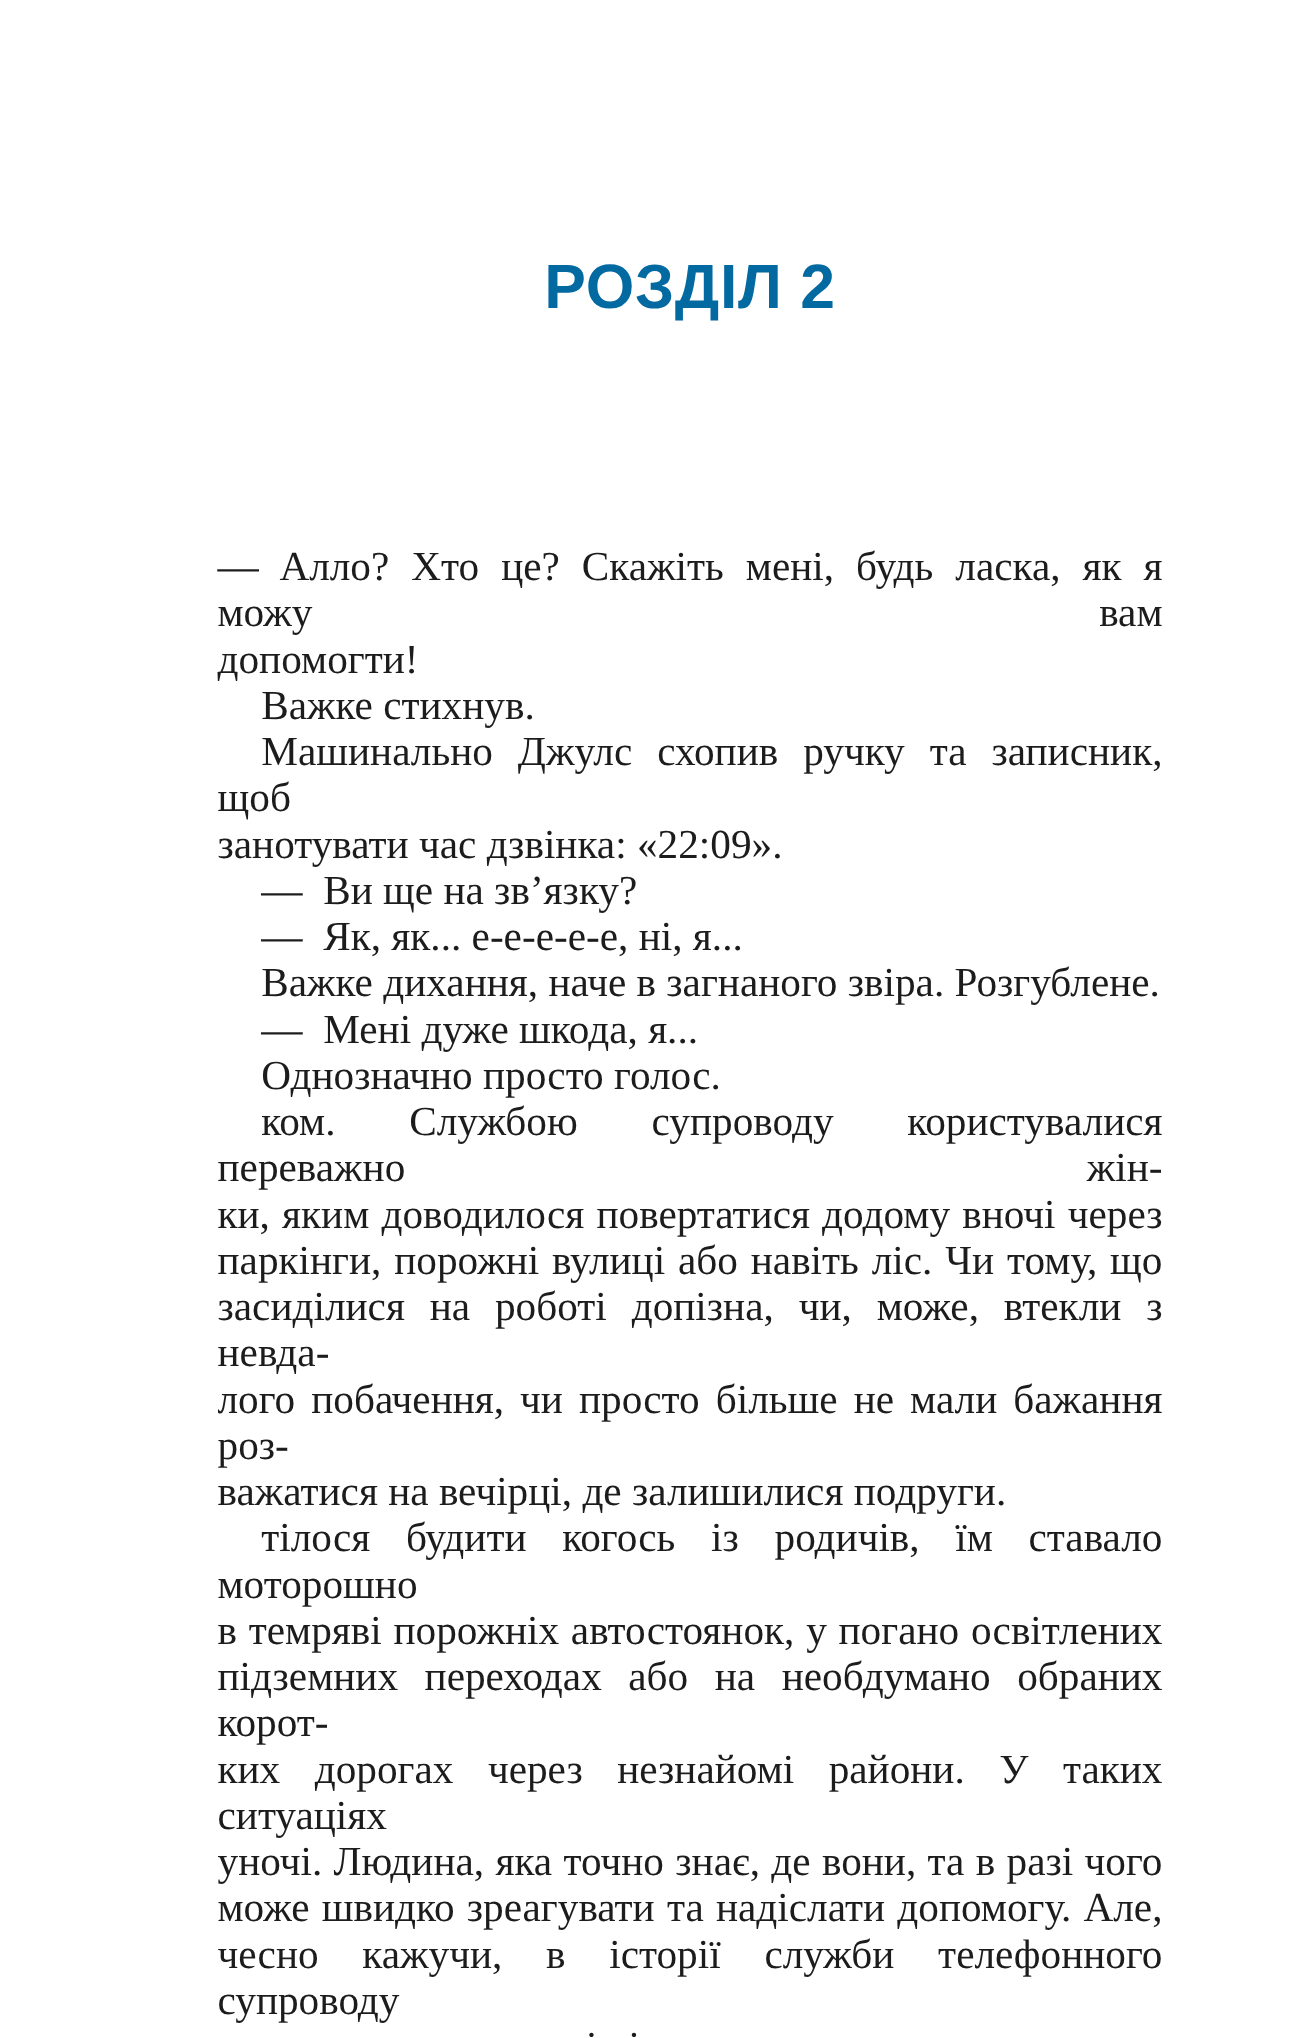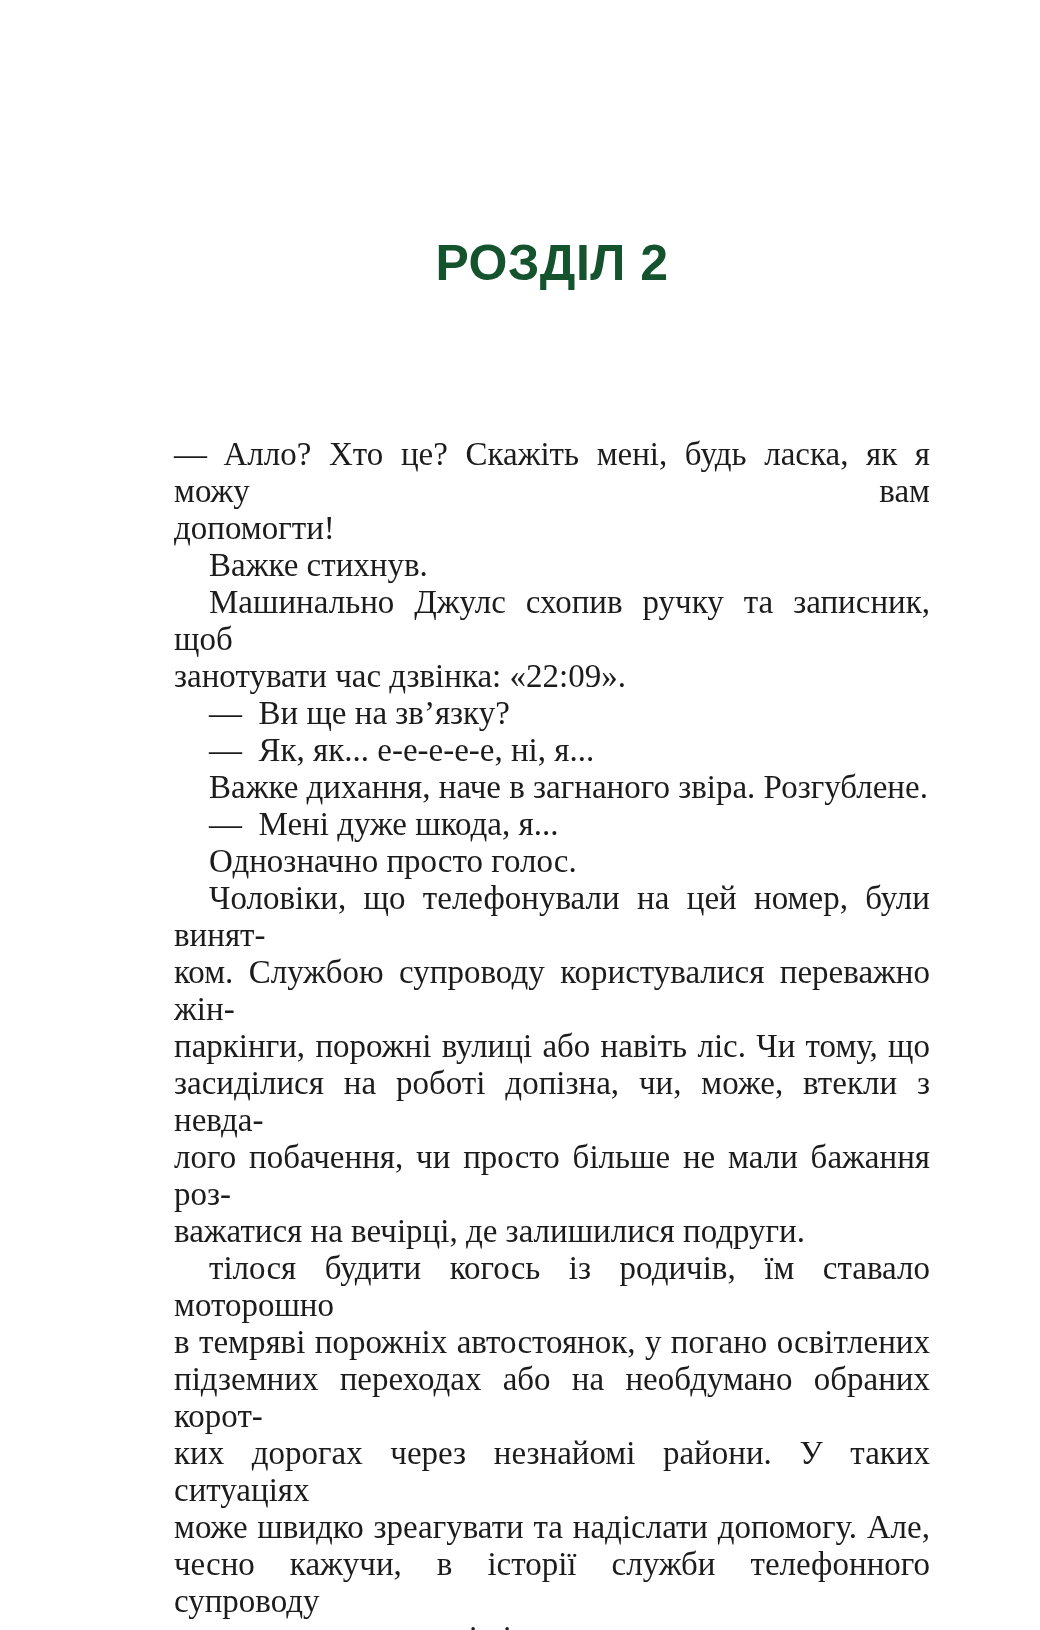--- a/index.html
+++ b/index.html
@@ -11,28 +11,28 @@
     position: relative;
     width: 1040px;
     height: 1630px;
     background: #ffffff;
     overflow: hidden;
   }
   .chapter-heading {
     position: absolute;
     left: 174px;
     width: 756px;
-    top: 237px;
+    top: 203px;
     text-align: center;
     font-family: "Liberation Sans", "DejaVu Sans", sans-serif;
     font-weight: 700;
     font-size: 50px;
     line-height: 53px;
     letter-spacing: 0.5px;
-    color: #14532d;
+    color: #0369a1;
   }
   .text-block {
     position: absolute;
     left: 174px;
     width: 756px;
     top: 436px;
     font-family: "Liberation Serif", "DejaVu Serif", serif;
     font-size: 33px;
     line-height: 37px;
     color: #1c1c1c;
@@ -74,30 +74,31 @@
       <div class="paragraph indent">
         <div class="line last">Важке дихання, наче в загнаного звіра. Розгублене.</div>
       </div>
       <div class="paragraph indent">
         <div class="line last">— Мені дуже шкода, я...</div>
       </div>
       <div class="paragraph indent">
         <div class="line last">Однозначно просто голос.</div>
       </div>
       <div class="paragraph indent">
-        <div class="line">Чоловіки, що телефонували на цей номер, були винят-</div>
         <div class="line">ком. Службою супроводу користувалися переважно жін-</div>
+        <div class="line">ки, яким доводилося повертатися додому вночі через</div>
         <div class="line">паркінги, порожні вулиці або навіть ліс. Чи тому, що</div>
         <div class="line">засиділися на роботі допізна, чи, може, втекли з невда-</div>
         <div class="line">лого побачення, чи просто більше не мали бажання роз-</div>
         <div class="line last">важатися на вечірці, де залишилися подруги.</div>
       </div>
       <div class="paragraph indent">
         <div class="line">тілося будити когось із родичів, їм ставало моторошно</div>
         <div class="line">в темряві порожніх автостоянок, у погано освітлених</div>
         <div class="line">підземних переходах або на необдумано обраних корот-</div>
         <div class="line">ких дорогах через незнайомі райони. У таких ситуаціях</div>
+        <div class="line">уночі. Людина, яка точно знає, де вони, та в разі чого</div>
         <div class="line">може швидко зреагувати та надіслати допомогу. Але,</div>
         <div class="line">чесно кажучи, в історії служби телефонного супроводу</div>
         <div class="line last">таке ставалося доволі рідко.</div>
       </div>
     </div>
 </div>
 
 </body></html>

